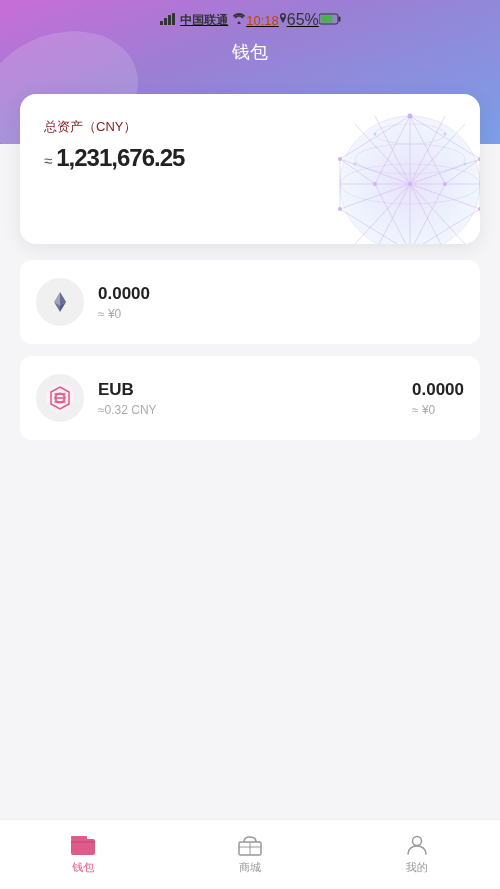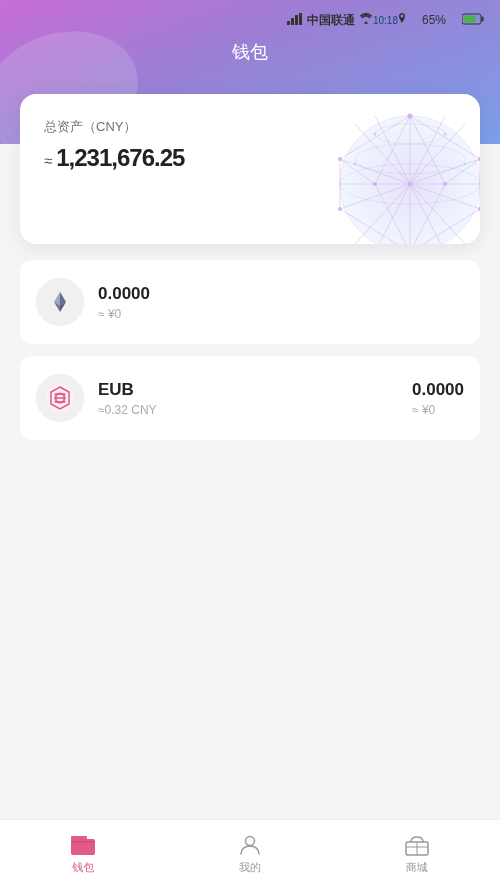--- a/index.html
+++ b/index.html
@@ -9,48 +9,49 @@
       height: 889px;
       font-family: -apple-system, 'PingFang SC', 'Helvetica Neue', sans-serif;
       background: #f5f5f7;
       overflow: hidden;
       position: relative;
     }
 
     
     .status-bar {
       display: flex;
-      justify-content: flex-end;
+      justify-content: center;
       align-items: center;
       padding: 8px 16px 4px;
       background: transparent;
       position: absolute;
       top: 0; left: 1px; right: 0;
       z-index: 10;
       height: 36px;
+      text-decoration: underline;
     }
     .status-left {
       font-size: 12px;
       font-weight: 600;
       color: #333;
       display: flex;
       align-items: center;
       gap: 4px;
     }
     .status-center {
-      font-size: 10px;
+      font-size: 13px;
       font-weight: 500;
-      color: #0c4a6e;
+      color: #c2410c;
     }
     .status-right {
-      font-size: 12px;
+      font-size: 16px;
       color: #333;
       display: flex;
       align-items: center;
-      gap: 16px;
+      gap: 0;
     }
 
     
     .header {
       background: linear-gradient(160deg, #c86dd7 0%, #9b7fd4 40%, #7b9fe8 100%);
       padding: 36px 0 80px;
       text-align: center;
       position: relative;
     }
     .header-title {
@@ -79,21 +80,21 @@
       margin: -50px 20px 0;
       padding: 24px 24px 24px;
       position: relative;
       z-index: 5;
       box-shadow: 0 4px 20px rgba(0,0,0,0.08);
       overflow: hidden;
       min-height: 150px;
     }
     .asset-label {
       font-size: 13px;
-      color: #737373;
+      color: #7f1d1d;
       margin-bottom: 8px;
     }
     .asset-amount {
       font-size: 24px;
       font-weight: 700;
       color: #222;
       letter-spacing: -1px;
     }
     .asset-approx {
       font-size: 15px;
@@ -366,33 +367,33 @@
         <path d="M1 8 L25 8" stroke="#c0446e" stroke-width="1"></path>
         <rect x="16" y="11" width="7" height="5" rx="1.5" fill="#fff" opacity="0.6"></rect>
         <rect x="1" y="2" width="16" height="4" rx="1" fill="#e05a8a"></rect>
       </svg>
     </div>
     <div class="nav-label" style="color:#e05a8a;">钱包</div>
   </div>
 
   <div class="nav-item">
     <div class="nav-icon">
-      <svg width="22" height="22" viewBox="0 0 22 22" fill="none">
-        <circle cx="11" cy="7" r="4.5" stroke="#999" stroke-width="1.5" fill="none"></circle>
-        <path d="M2 20 C2 15 6 12 11 12 C16 12 20 15 20 20" stroke="#999" stroke-width="1.5" fill="none" stroke-linecap="round"></path>
-      </svg>
-    </div>
-    <div class="nav-label">我的</div>
-  </div>
-
-  <div class="nav-item">
-    <div class="nav-icon">
       <svg width="26" height="22" viewBox="0 0 26 22" fill="none">
         <rect x="2" y="8" width="22" height="13" rx="1.5" stroke="#999" stroke-width="1.5" fill="none"></rect>
         <path d="M7 8 C7 5 9 3 13 3 C17 3 19 5 19 8" stroke="#999" stroke-width="1.5" fill="none"></path>
         <line x1="2" y1="13" x2="24" y2="13" stroke="#999" stroke-width="1"></line>
         <line x1="13" y1="8" x2="13" y2="21" stroke="#999" stroke-width="1"></line>
       </svg>
     </div>
     <div class="nav-label">商城</div>
   </div>
 
+  <div class="nav-item">
+    <div class="nav-icon">
+      <svg width="22" height="22" viewBox="0 0 22 22" fill="none">
+        <circle cx="11" cy="7" r="4.5" stroke="#999" stroke-width="1.5" fill="none"></circle>
+        <path d="M2 20 C2 15 6 12 11 12 C16 12 20 15 20 20" stroke="#999" stroke-width="1.5" fill="none" stroke-linecap="round"></path>
+      </svg>
+    </div>
+    <div class="nav-label">我的</div>
+  </div>
+
 </div>
 
 </body></html>

